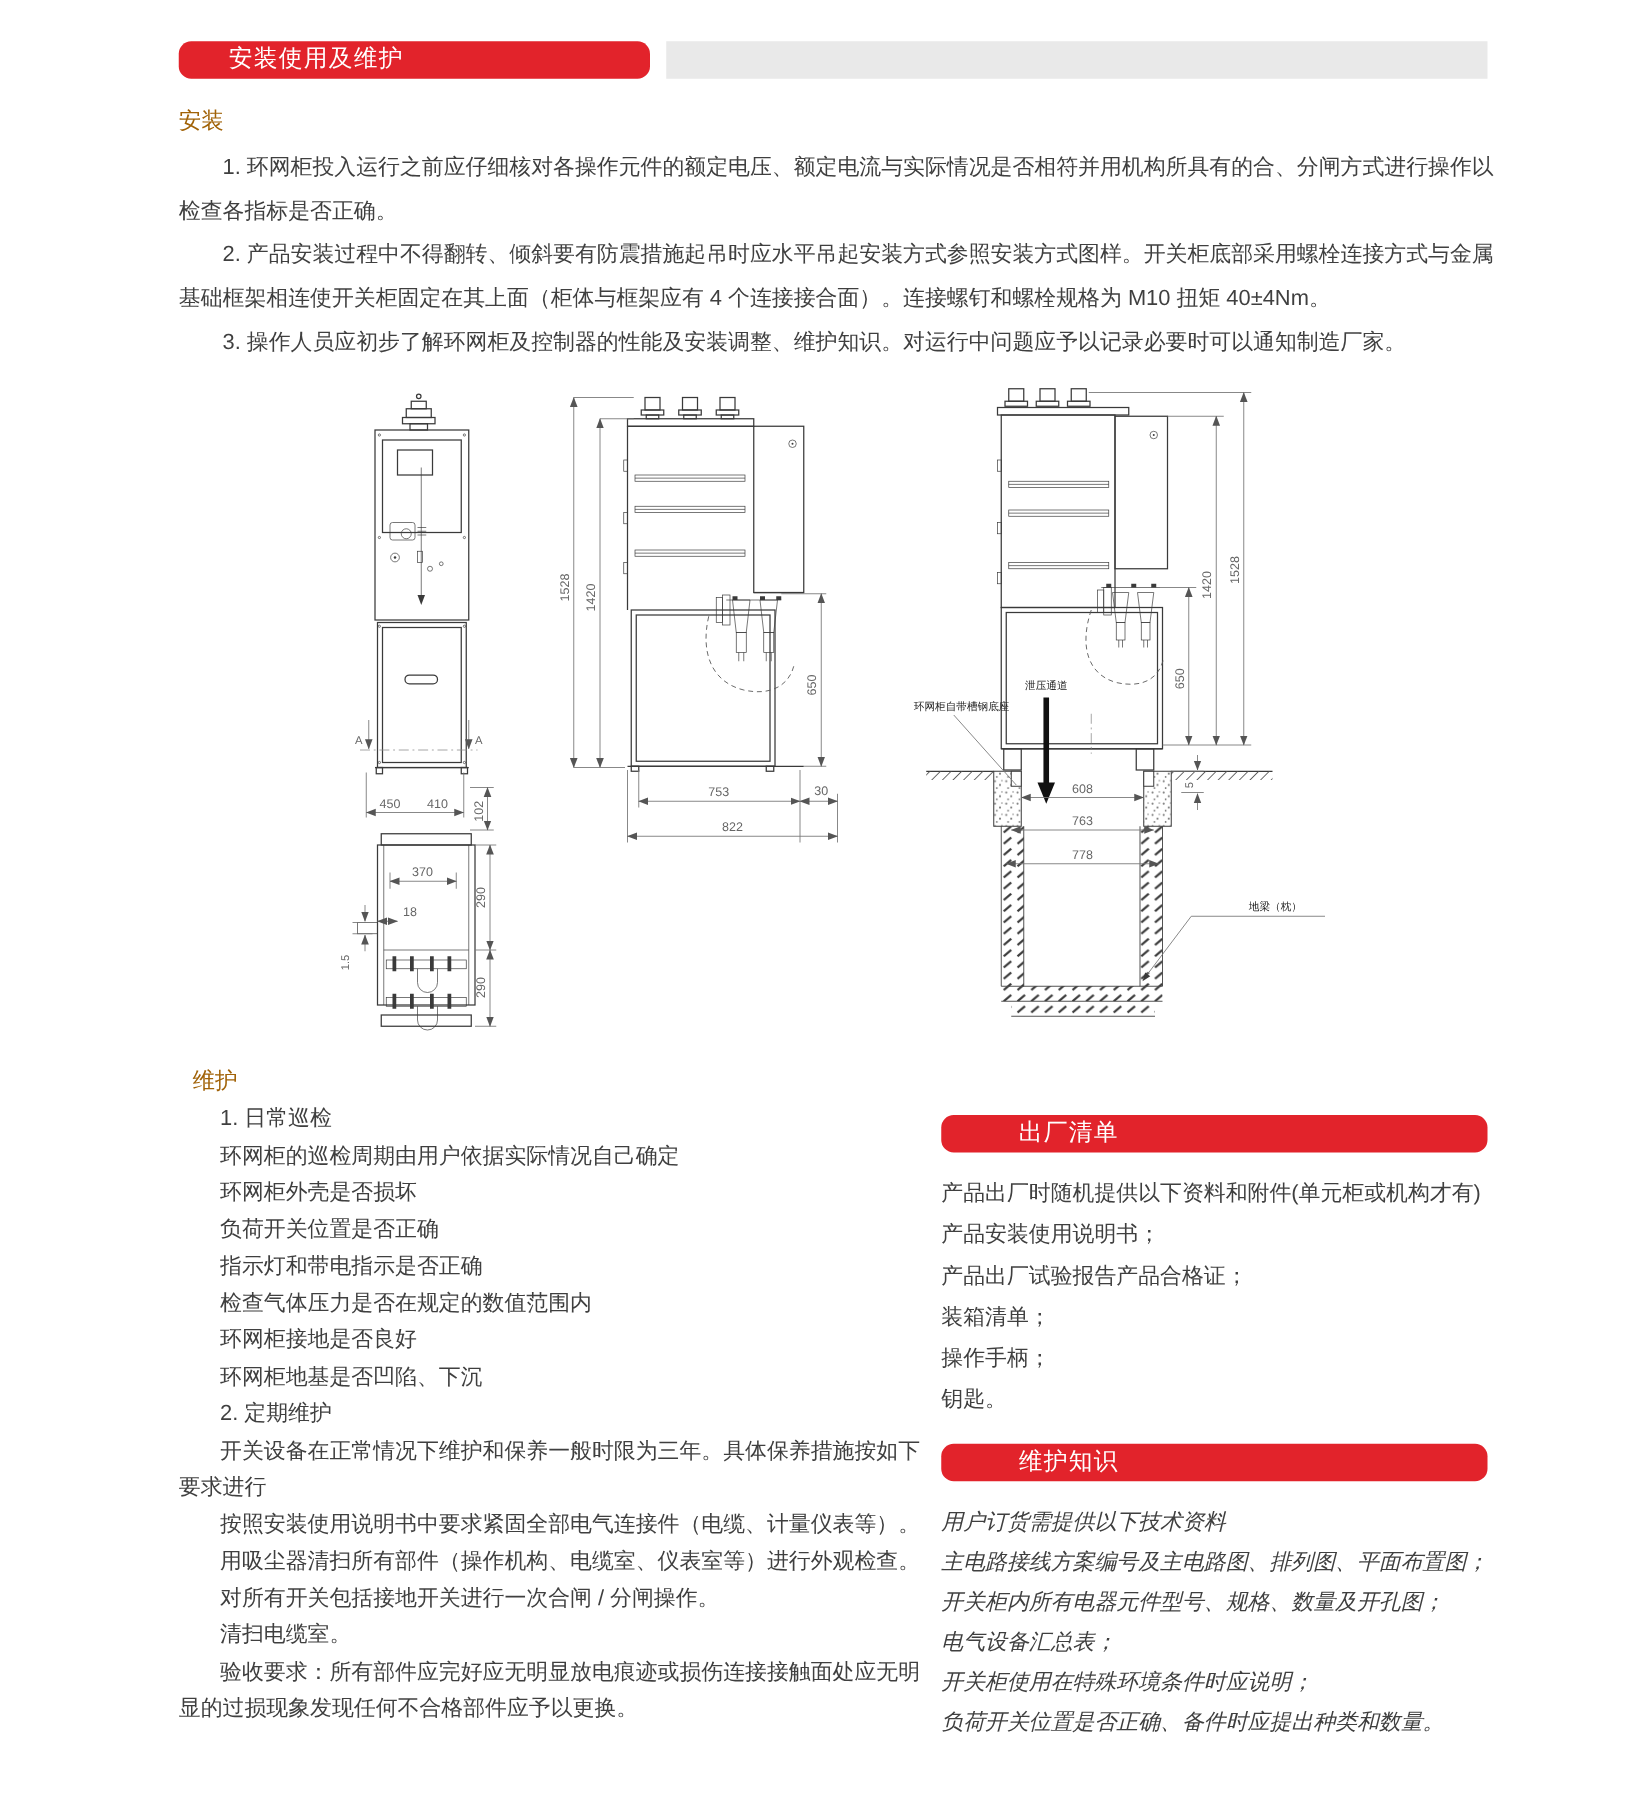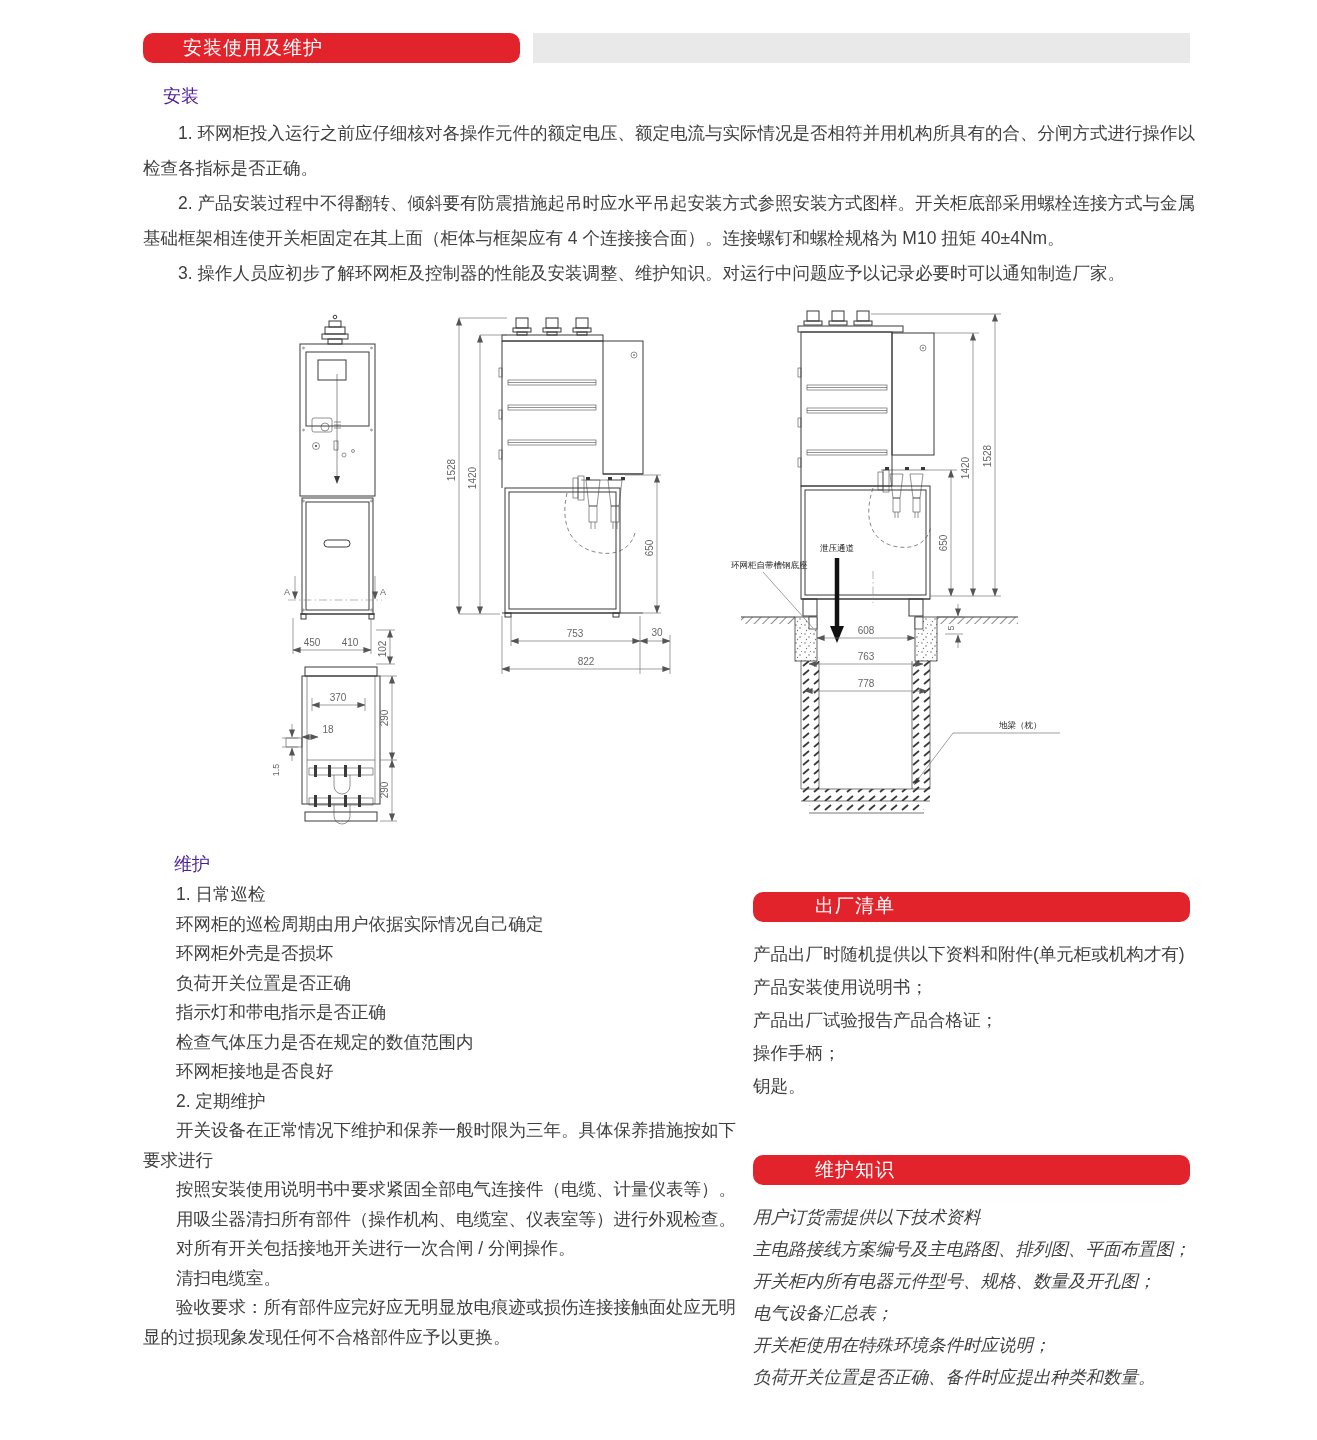--- a/index.html
+++ b/index.html
@@ -4,21 +4,21 @@
 <style>
   html,body{margin:0;padding:0;background:#fff;}
   .page{position:relative;width:1317px;height:1440px;background:#fff;overflow:hidden;
         font-family:"Liberation Sans","DejaVu Sans",sans-serif;color:#3f3f3f;}
   .bar{position:absolute;height:30px;}
   .bar-red{background:#e2232b;color:#fff;font-size:19px;line-height:30px;font-weight:500;letter-spacing:1px;border-radius:10px;}
   .bar-gray{background:#e9e9e9;}
   .h-main{left:143px;top:33px;width:377px;padding-left:0;}
   .h-main .t{padding-left:40px;}
   .gray-seg{left:533px;top:33px;width:657px;}
-  .sec-h{position:absolute;font-size:18px;color:#4c1d95;margin-left:20px;}
+  .sec-h{position:absolute;font-size:18px;color:#a16207;}
   .blk{position:absolute;font-size:17.5px;}
   .blk p{margin:0;}
   .install-blk{left:143px;top:116px;width:1056px;line-height:35px;}
   .install-blk p{text-indent:35px;}
   .maint-blk{left:143px;top:880px;width:600px;line-height:29.5px;}
   .maint-blk p{text-indent:33px;}
   .right-list{line-height:33px;}
   .fig{position:absolute;}
   
   .ol{stroke:#3a3a3a;stroke-width:1;fill:none;}
@@ -363,36 +363,38 @@
 
   <div class="sec-h" style="left:154px;top:852px;">维护</div>
   <div class="blk maint-blk">
     <p>1. 日常巡检</p>
     <p>环网柜的巡检周期由用户依据实际情况自己确定</p>
     <p>环网柜外壳是否损坏</p>
     <p>负荷开关位置是否正确</p>
     <p>指示灯和带电指示是否正确</p>
     <p>检查气体压力是否在规定的数值范围内</p>
     <p>环网柜接地是否良好</p>
+    <p>环网柜地基是否凹陷、下沉</p>
     <p>2. 定期维护</p>
     <p>开关设备在正常情况下维护和保养一般时限为三年。具体保养措施按如下要求进行</p>
     <p>按照安装使用说明书中要求紧固全部电气连接件（电缆、计量仪表等）。</p>
     <p>用吸尘器清扫所有部件（操作机构、电缆室、仪表室等）进行外观检查。</p>
     <p>对所有开关包括接地开关进行一次合闸 / 分闸操作。</p>
     <p>清扫电缆室。</p>
     <p>验收要求：所有部件应完好应无明显放电痕迹或损伤连接接触面处应无明显的过损现象发现任何不合格部件应予以更换。</p>
   </div>
 
   <div class="bar bar-red" style="left:753px;top:892px;width:437px;">
     <div style="padding-left:62px;font-family:Liberation Mono, monospace;">出厂清单</div>
   </div>
   <div class="blk right-list" style="left:753px;top:938px;width:445px;">
     <p>产品出厂时随机提供以下资料和附件(单元柜或机构才有)</p>
     <p>产品安装使用说明书；</p>
     <p>产品出厂试验报告产品合格证；</p>
+    <p>装箱清单；</p>
     <p>操作手柄；</p>
     <p>钥匙。</p>
   </div>
 
   <div class="bar bar-red" style="left:753px;top:1155px;width:437px;">
     <div style="padding-left:62px;">维护知识</div>
   </div>
   <div class="blk right-list" style="left:753px;top:1201px;width:445px;line-height:32px;font-style:italic;">
     <p>用户订货需提供以下技术资料</p>
     <p>主电路接线方案编号及主电路图、排列图、平面布置图；</p>

